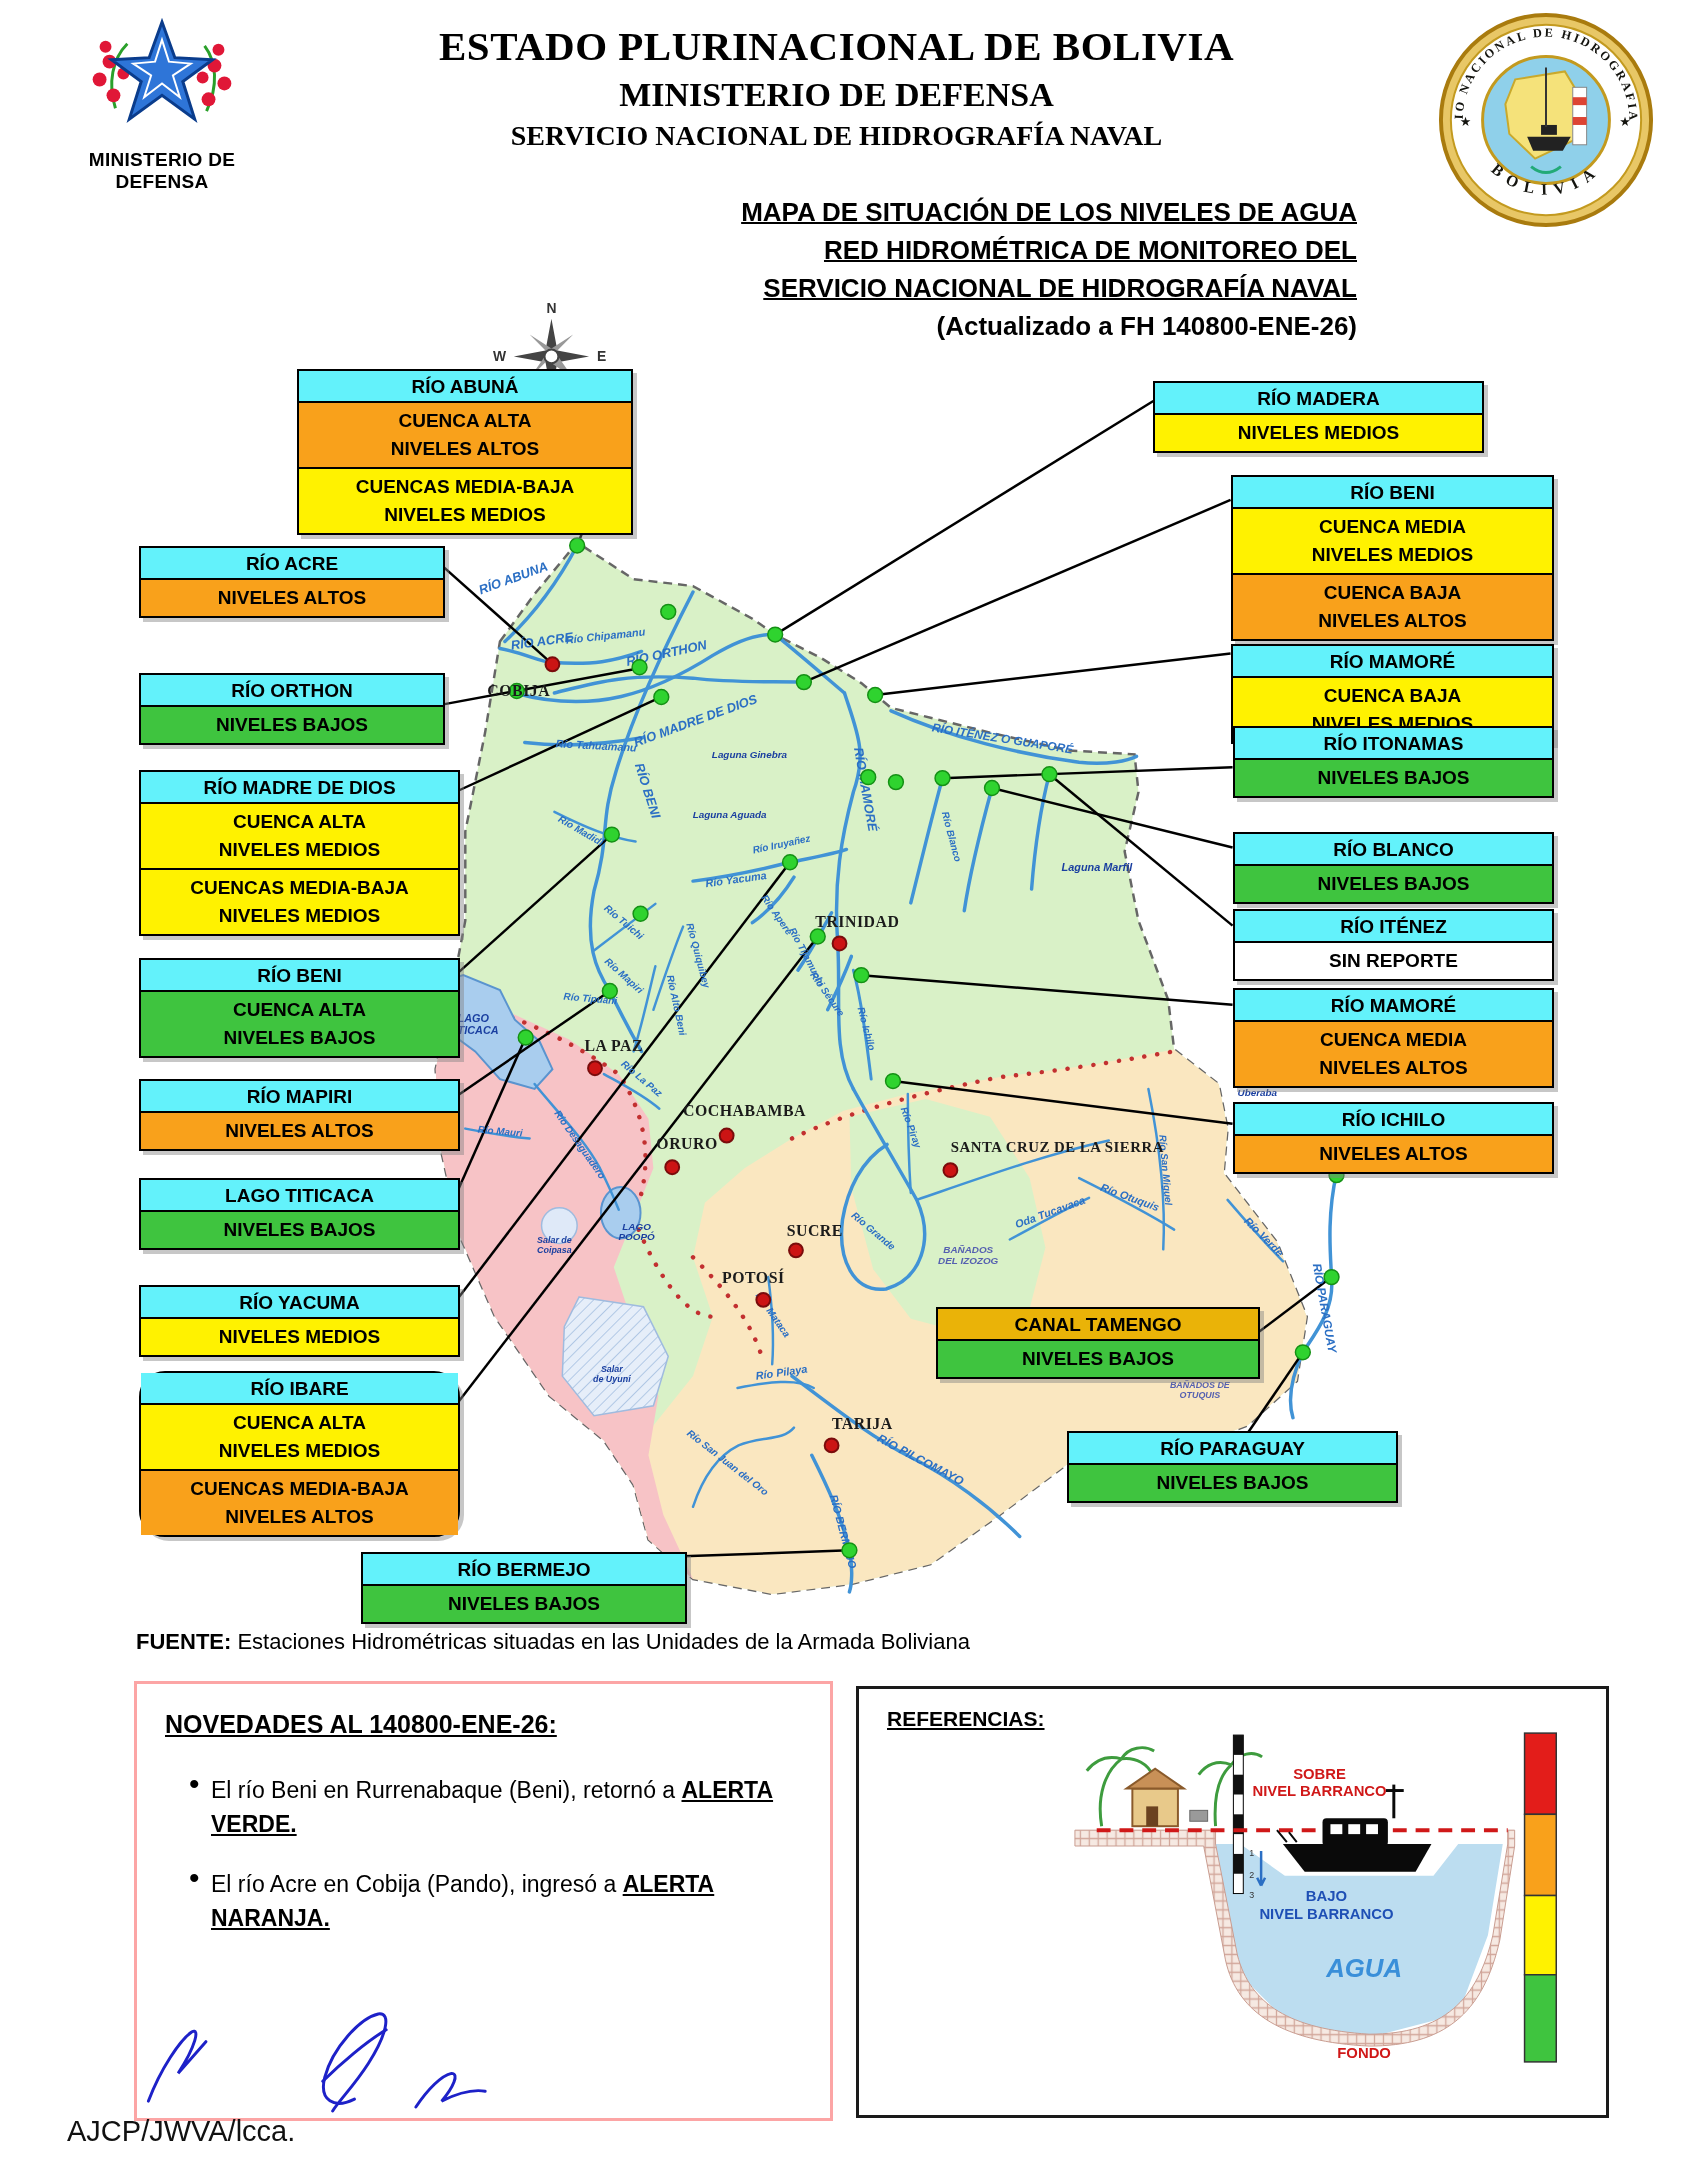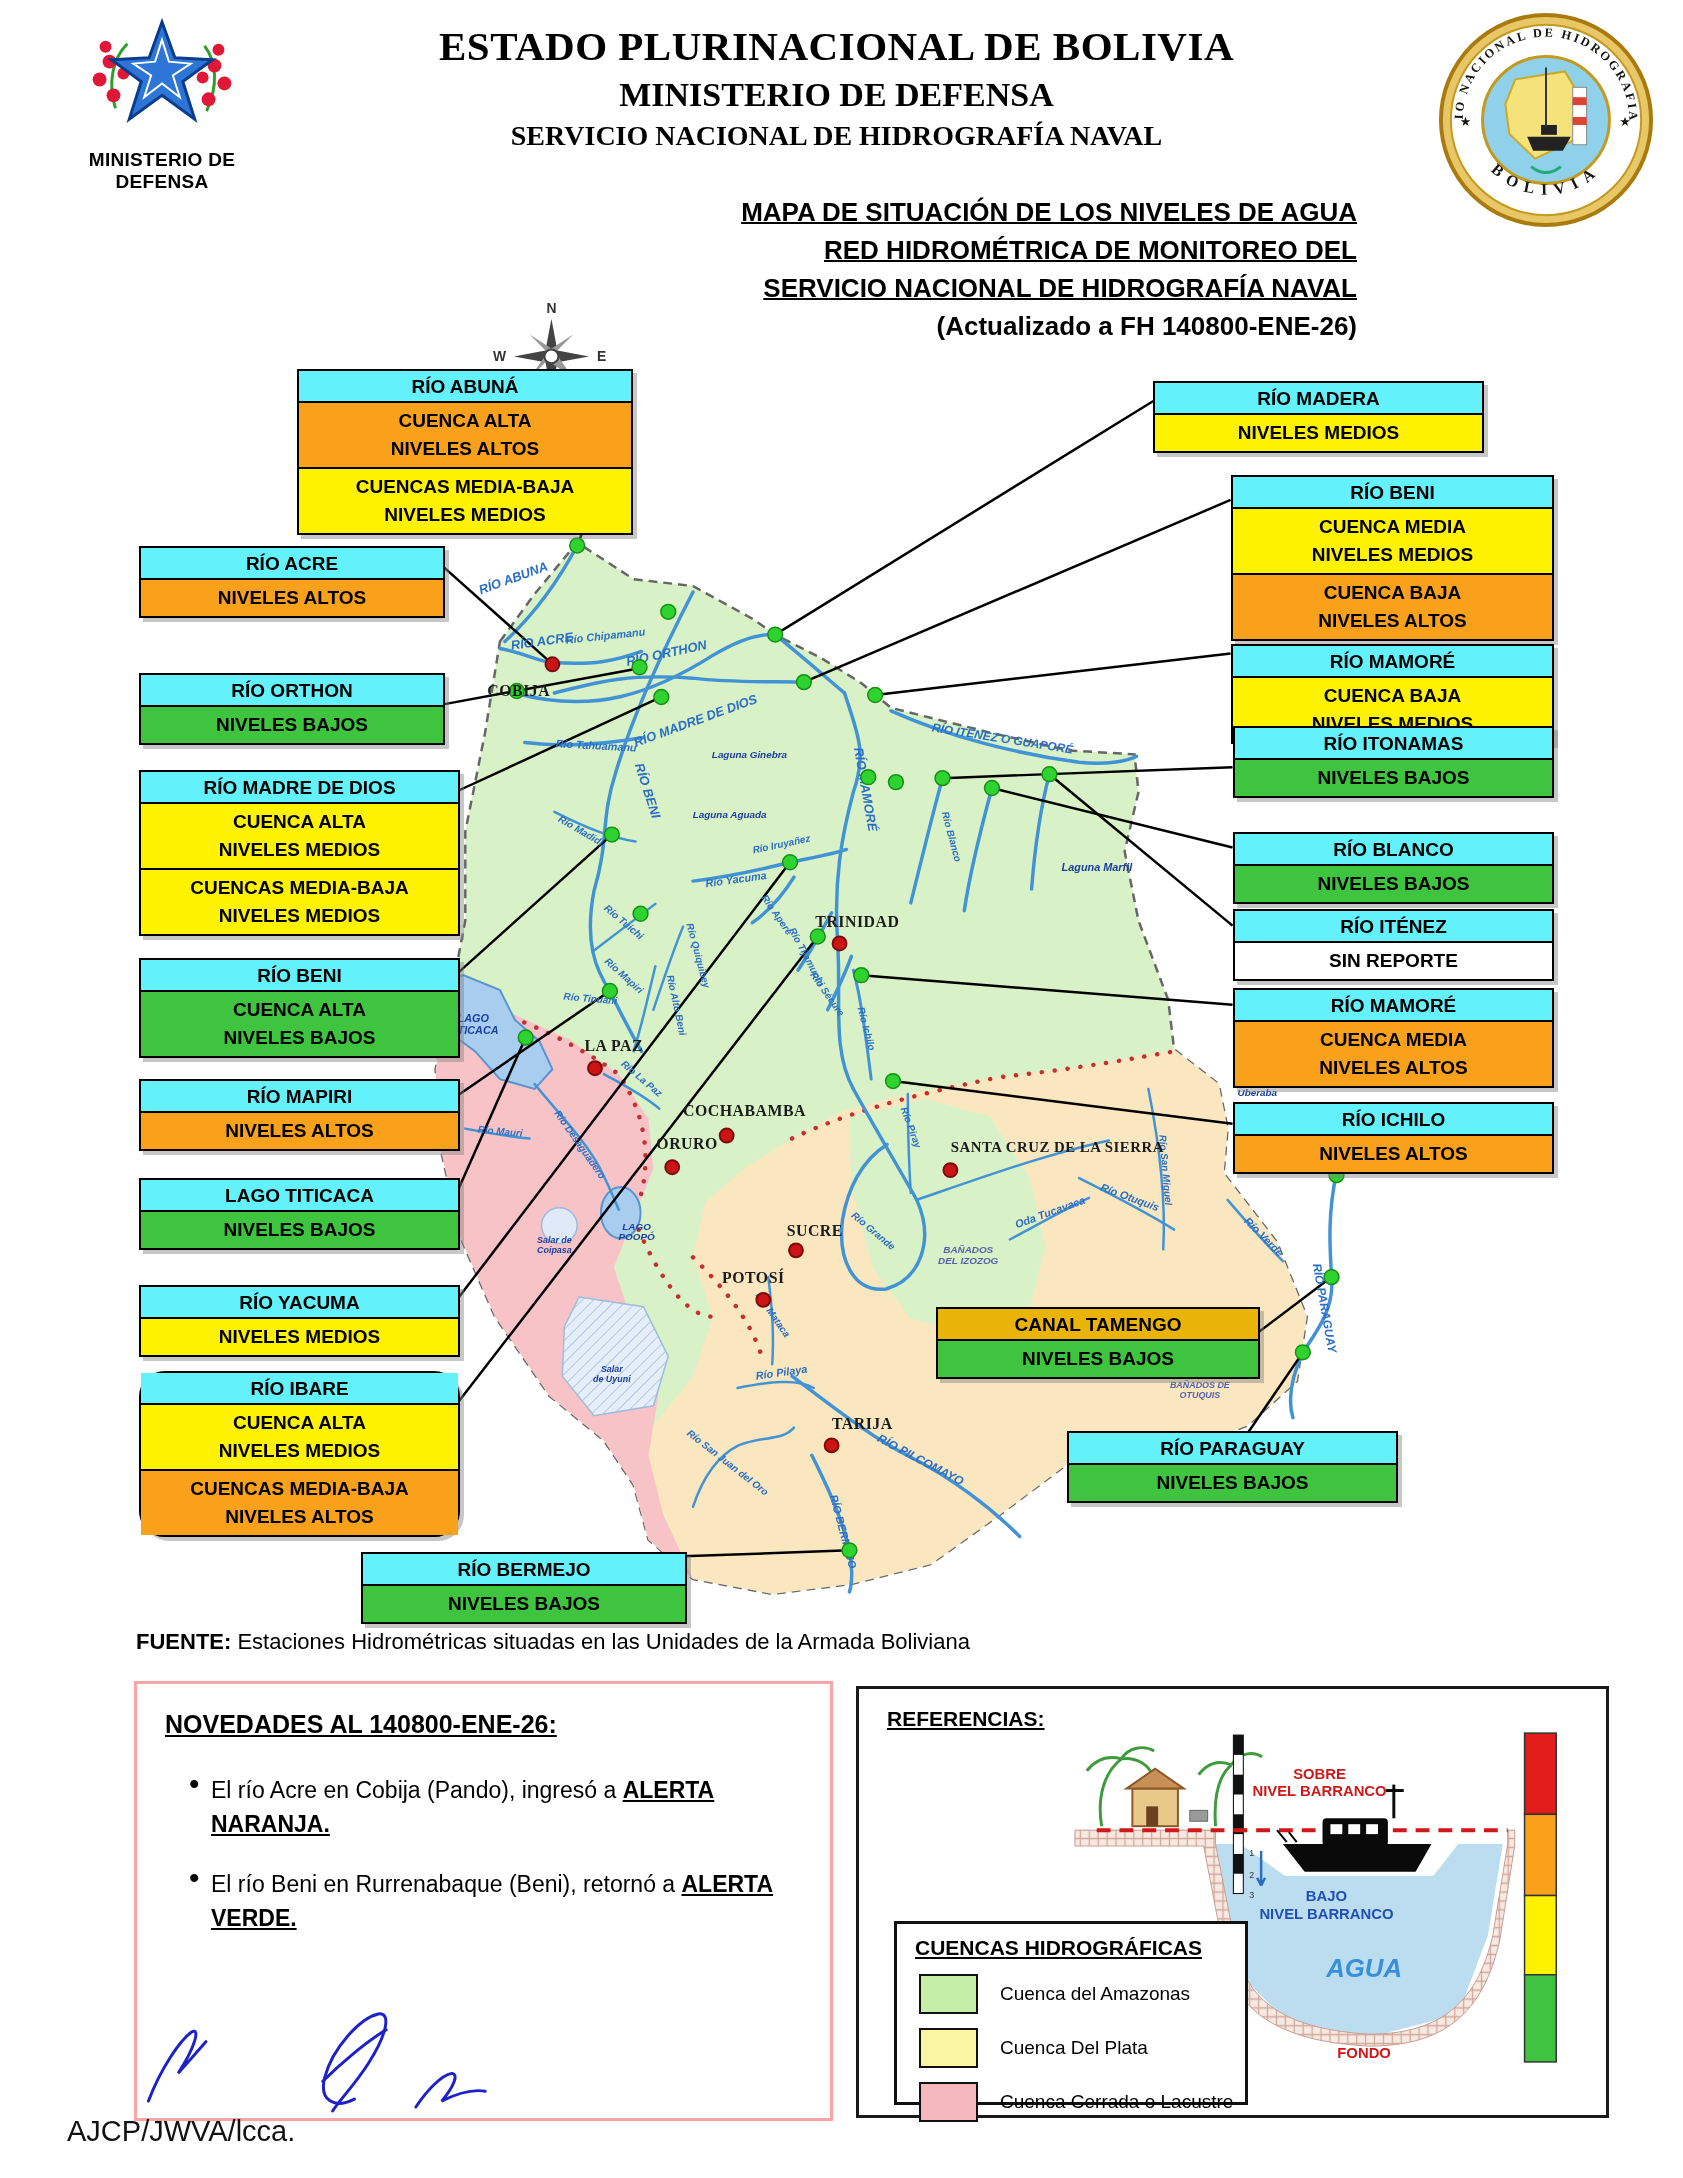--- a/index.html
+++ b/index.html
@@ -314,22 +314,22 @@
     </g>
   </svg>
 
   <div class="fuente">
     <b>FUENTE:</b><span> Estaciones Hidrométricas situadas en las Unidades de la Armada Boliviana</span>
   </div>
 
   <div class="nov-box">
     <div class="nov-title">NOVEDADES AL 140800-ENE-26:</div>
     <ul>
+      <li><span>El río Beni en Rurrenabaque (Beni), retornó a </span><span class="alert">ALERTA VERDE.</span></li>
       <li><span>El río Acre en Cobija (Pando), ingresó a </span><span class="alert">ALERTA NARANJA.</span></li>
-      <li><span>El río Beni en Rurrenabaque (Beni), retornó a </span><span class="alert">ALERTA VERDE.</span></li>
     </ul>
   </div>
 
   <div class="ref-box">
     <div class="ref-title">REFERENCIAS:</div>
     <svg width="515" height="342" viewBox="0 0 520 345" style="position:absolute;left:208px;top:38px;">
       <defs>
         <pattern id="soil" width="9" height="9" patternUnits="userSpaceOnUse">
           <rect width="9" height="9" fill="#F6E9E2"></rect>
           <path d="M0,4.5 H9 M4.5,0 V9" stroke="#D2A79B" stroke-width="1.3"></path>
@@ -389,35 +389,20 @@
 
       <g stroke="#333" stroke-width="1.5">
         <rect x="462" y="6" width="32" height="82" fill="#E31D1A"></rect>
         <rect x="462" y="88" width="32" height="82" fill="#F9A11B"></rect>
         <rect x="462" y="170" width="32" height="80" fill="#FFF200"></rect>
         <rect x="462" y="250" width="32" height="88" fill="#3FC43F"></rect>
       </g>
     </svg>
   </div>
 
-  <div class="legend-box">
-    <div class="legend-title">CUENCAS HIDROGRÁFICAS</div>
-    <div class="legend-row">
-      <div class="legend-sw" style="background: rgb(197, 239, 169);"></div>
-      <div class="legend-lb">Cuenca del Amazonas</div>
-    </div>
-    <div class="legend-row">
-      <div class="legend-sw" style="background: rgb(250, 245, 163);"></div>
-      <div class="legend-lb">Cuenca Del Plata</div>
-    </div>
-    <div class="legend-row">
-      <div class="legend-sw" style="background: rgb(245, 184, 189);"></div>
-      <div class="legend-lb">Cuenca Cerrada o Lacustre</div>
-    </div>
-  </div>
 
   <svg class="sig" width="416" height="139" viewBox="0 0 420 140">
     <g stroke="#1d21c8" stroke-width="3" fill="none" stroke-linecap="round">
       <path d="M60,112 C72,80 92,50 104,42 C112,38 108,56 90,84 L118,52"></path>
       <path d="M268,110 C248,120 232,112 238,88 C246,58 274,28 292,24 C306,22 300,46 282,74 C268,96 252,112 246,122"></path>
       <path d="M236,92 C254,74 280,52 300,40"></path>
       <path d="M330,118 C342,100 356,86 366,84 C374,84 368,98 356,112 C372,104 388,100 400,102"></path>
     </g>
   </svg>
   <div class="footer">AJCP/JWVA/lcca.</div>

